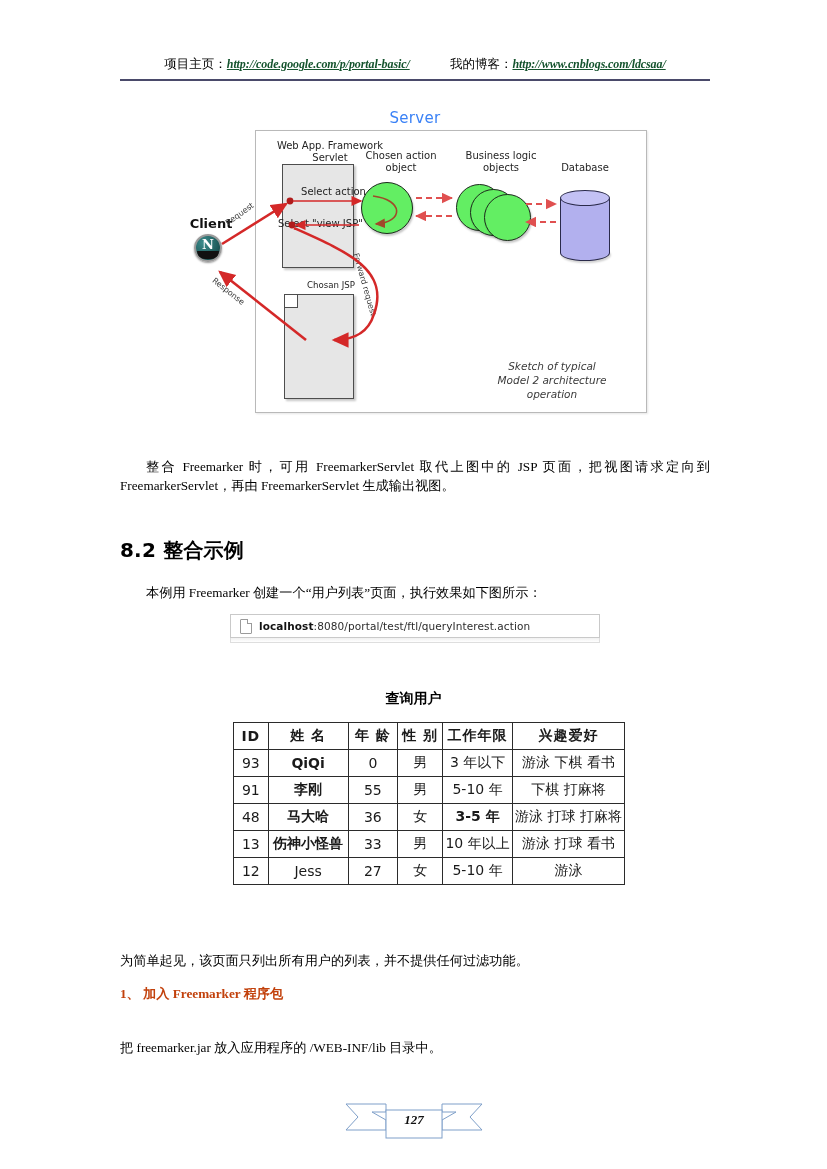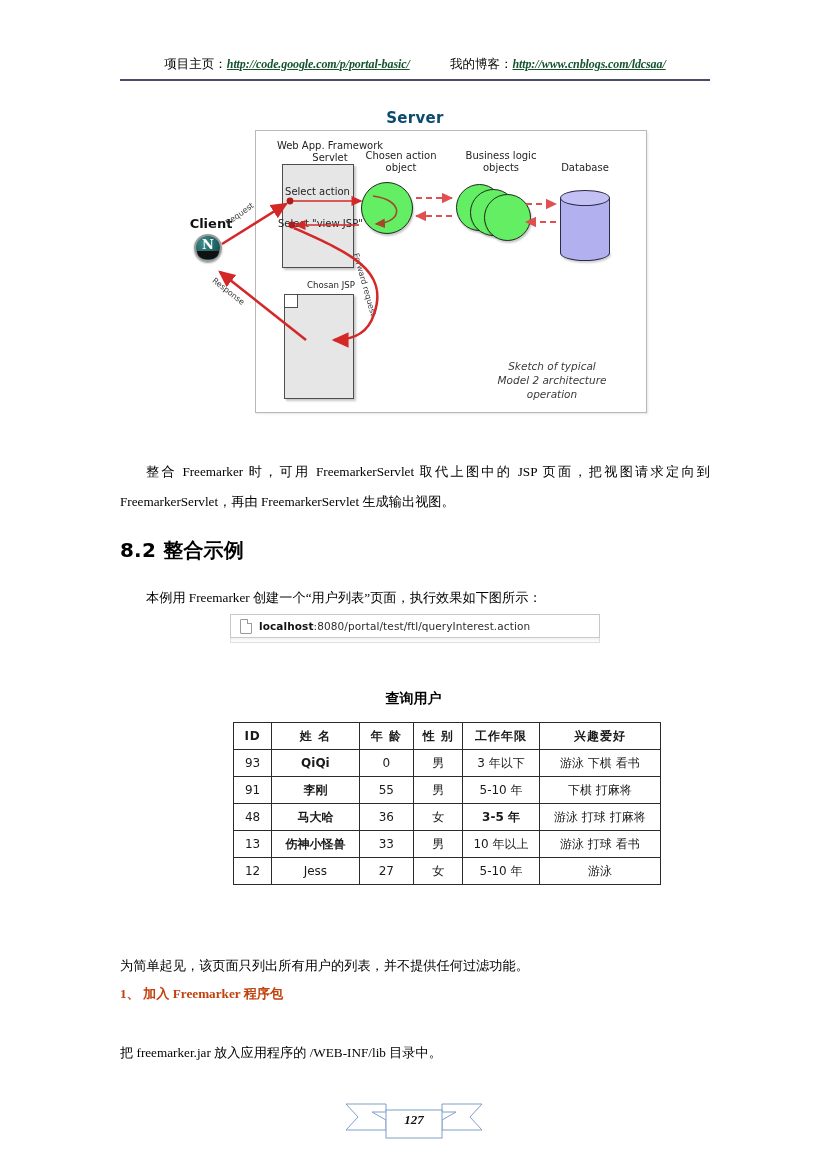--- a/index.html
+++ b/index.html
@@ -61,22 +61,22 @@
     width: 478px; height: 312px;
     background: #ffffff;
   }
   .fig-title {
     position: absolute;
     left: 0; top: 5px;
     width: 478px;
     text-align: center;
     font-family: "DejaVu Sans", sans-serif;
     font-size: 15px;
-    font-weight: bold;
-    color: #0c4a6e;
+    font-weight: normal;
+    color: #3b82f6;
     letter-spacing: 0.3px;
   }
   .server-box {
     position: absolute;
     left: 79px; top: 26px;
     width: 392px; height: 283px;
     border: 1px solid #b9b9b9;
     box-sizing: border-box;
     background: #fff;
     box-shadow: 1px 1px 2px rgba(0,0,0,.10);
@@ -204,21 +204,21 @@
     white-space: nowrap;
   }
   .fig-svg { position: absolute; left: 0; top: 0; width: 478px; height: 312px; }
 
   
   .para {
     position: absolute;
     left: 120px;
     width: 590px;
     font-size: 13.2px;
-    line-height: 30px;
+    line-height: 19px;
     color: #000;
     text-align: justify;
   }
   .indent { text-indent: 26px; }
 
   
   .h2 {
     position: absolute;
     left: 120px; top: 520px;
     font-family: "DejaVu Sans", sans-serif;
@@ -284,24 +284,24 @@
     width: 361px;
     text-align: center;
     font-family: "DejaVu Sans", sans-serif;
     font-size: 14px;
     font-weight: bold;
     color: #000;
   }
   table.result {
     position: absolute;
     left: 233px; top: 722px;
-    width: 428px;
+    width: 392px;
     border-collapse: collapse;
     font-family: "DejaVu Sans", sans-serif;
-    font-size: 12px;
+    font-size: 14px;
     color: #1a1a1a;
   }
   table.result th, table.result td {
     border: 1px solid #2b2b2b;
     text-align: center;
     height: 26px;
     padding: 0 2px;
     font-weight: normal;
     white-space: nowrap;
   }
@@ -378,21 +378,21 @@
       Chosan JSP
     </div>
 
     <div class="fig-lbl" style="left:4px; top:112px; width:62px; font-size:13px; font-weight:bold; color:#111;">Client</div>
     <div class="client-icon">
       <span class="n">N</span>
       <span class="wave"></span>
     </div>
 
     <div class="servlet-box"></div>
-    <div class="fig-lbl" style="left:106px; top:82px; width:71px;">Select action</div>
+    <div class="fig-lbl" style="left:122px; top:82px; width:71px;">Select action</div>
     <div class="fig-lbl" style="left:102px; top:114px; width:80px;">Select "view JSP"</div>
 
     <div class="jsp-doc">
       <span class="jsp-fold"></span>
     </div>
 
     <div class="circle-g" style="left:185px; top:78px; width:50px; height:50px;"></div>
 
     <div class="circle-g" style="left:280px; top:80px; width:45px; height:45px;"></div>
     <div class="circle-g" style="left:294px; top:85px; width:45px; height:45px;"></div>

